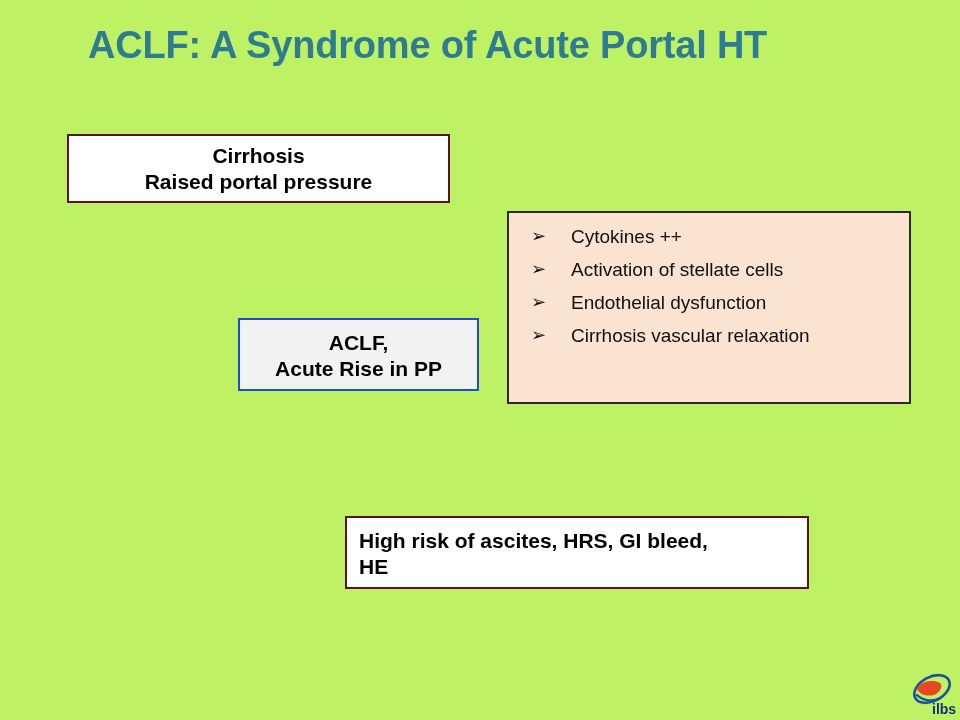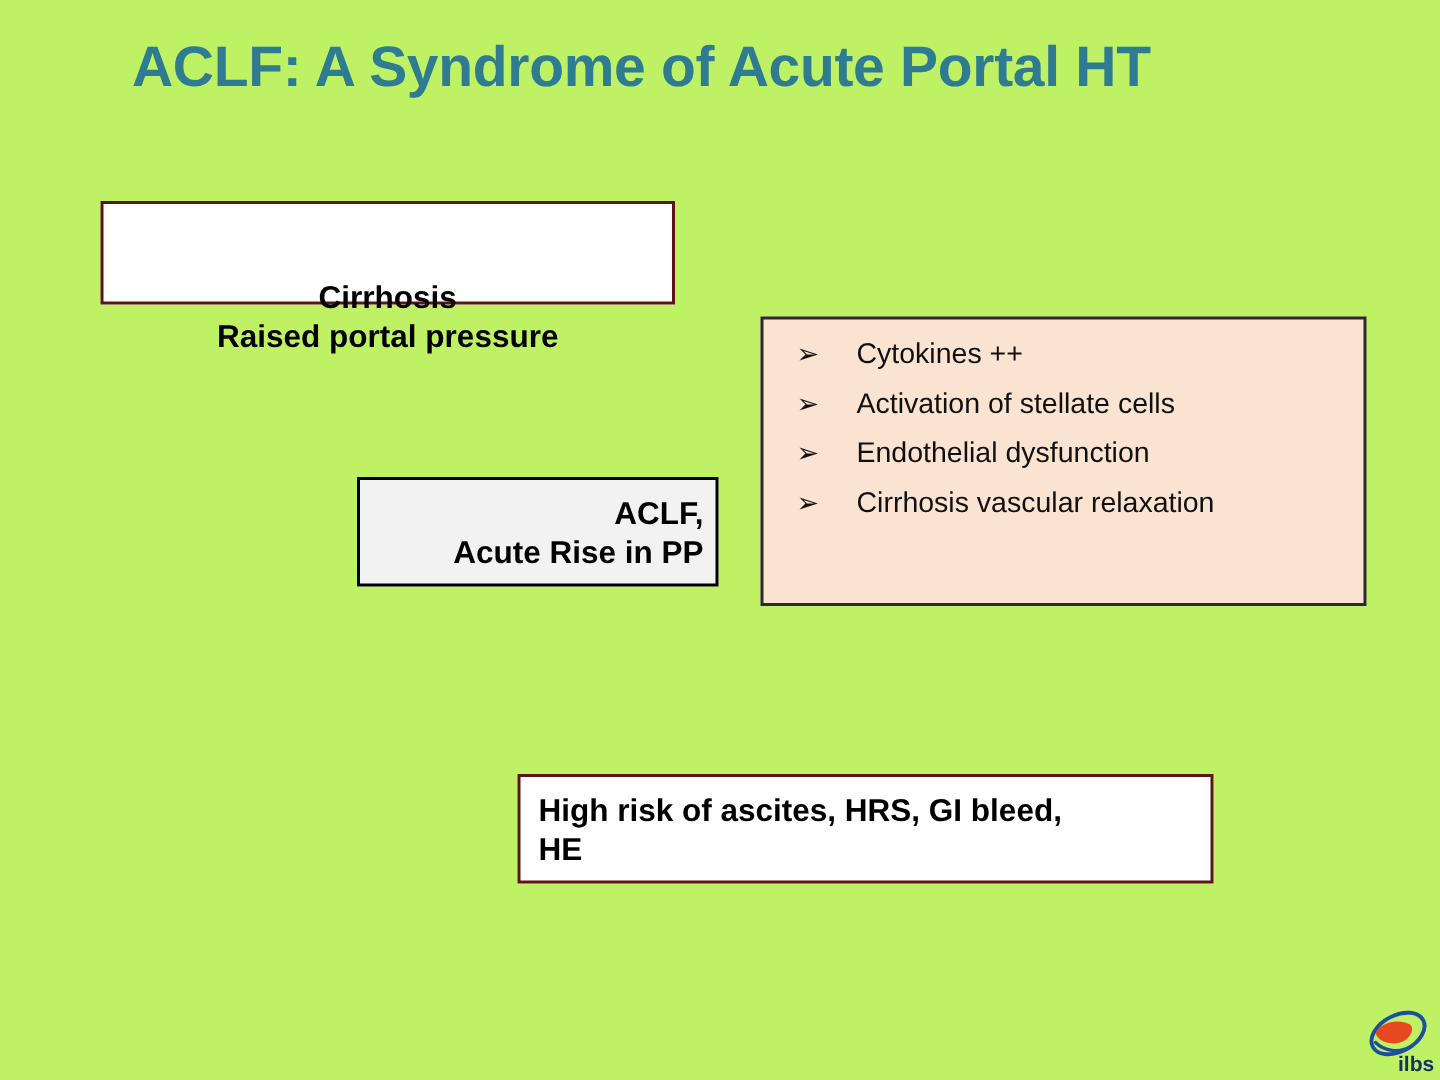--- a/index.html
+++ b/index.html
@@ -50,36 +50,35 @@
   #box-cirrhosis {
     left: 67px;
     top: 134px;
     width: 383px;
     height: 69px;
     padding: 7px 10px 0 10px;
     text-align: center;
   }
   #box-cirrhosis .line-1 {
     text-align: center;
-    margin-top: 43px;
   }
   #box-cirrhosis .line-2 {
     text-align: center;
   }
 
   
   #box-aclf {
     left: 238px;
     top: 318px;
     width: 241px;
     height: 73px;
     background: #f2f2f2;
-    border: 2px solid #000000;
+    border: 2px solid #1d4ed8;
     padding: 10px 8px 0 8px;
-    text-align: right;
+    text-align: center;
   }
 
   
   #box-risk {
     left: 345px;
     top: 516px;
     width: 464px;
     height: 73px;
     padding: 10px 12px 16px 12px;
     text-align: left;

